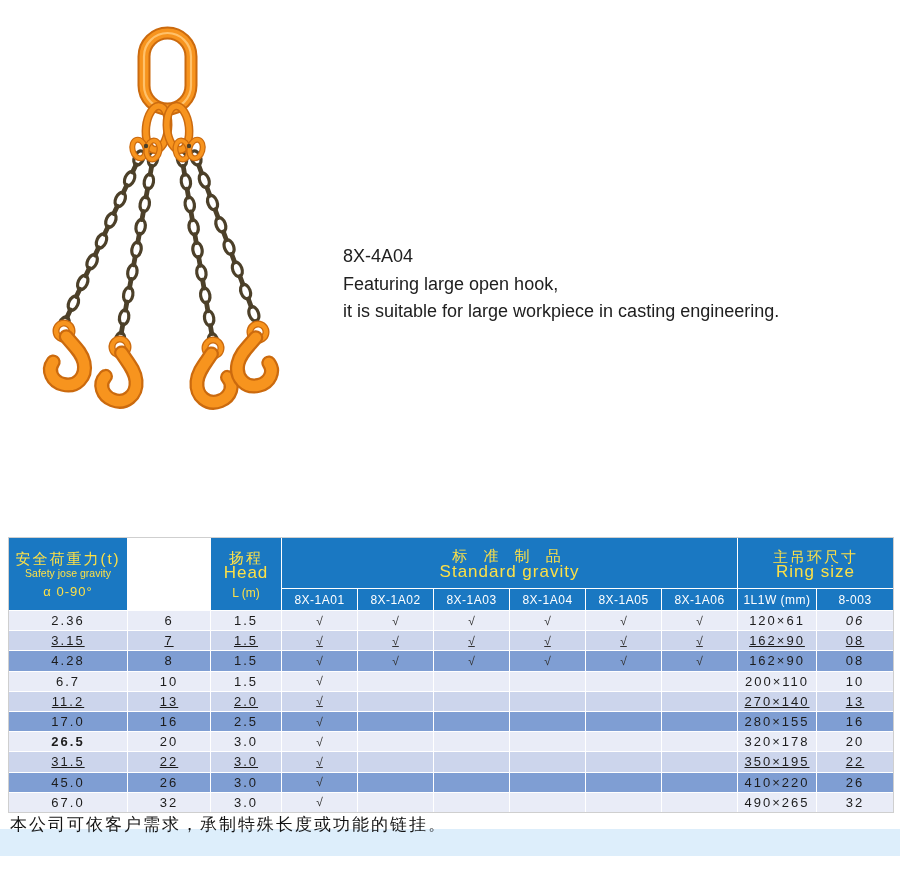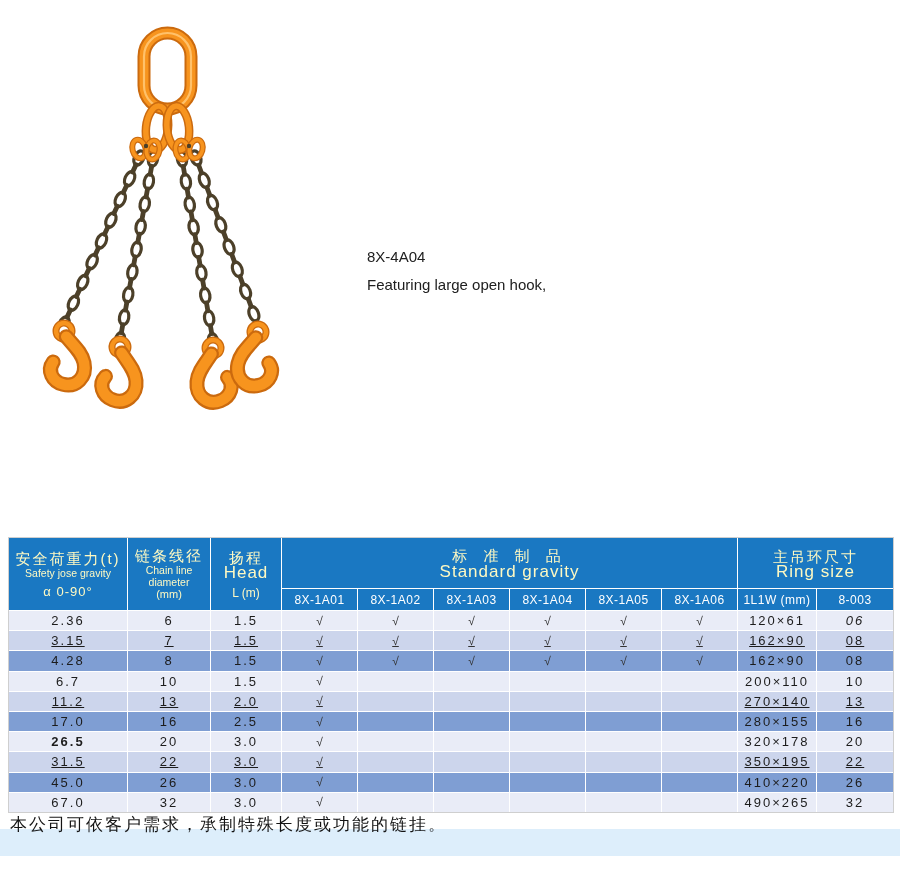--- a/index.html
+++ b/index.html
@@ -19,30 +19,30 @@
     position:relative;width:900px;height:896px;background:#ffffff;overflow:hidden;
     font-family:"Liberation Sans", sans-serif;color:var(--ink);
   }
   
   .sling{position:absolute;left:0;top:0;width:360px;height:430px;}
   .stroke-outer{fill:none;stroke:var(--orange-dark);stroke-linecap:round;stroke-linejoin:round;}
   .stroke-inner{fill:none;stroke:var(--orange);stroke-linecap:round;stroke-linejoin:round;}
   .stroke-shine{fill:none;stroke:var(--orange-shine);stroke-linecap:round;}
   .eye-fill{fill:#ffffff;}
   
-  .product-text{position:absolute;left:367px;top:243px;font-size:15px;line-height:27.5px;color:#202020;}
+  .product-text{position:absolute;left:343px;top:243px;font-size:18px;line-height:27.5px;color:#202020;}
   
   .spec-table{
     position:absolute;left:8px;top:537px;
     display:grid;
     grid-template-columns:118px 82px 70px repeat(6,75px) 78px 76px;
     grid-template-rows:50px 21px repeat(10,19.2px);
     gap:1px;background:#fff;border:1px solid #cfcfcf;
   }
-  .hc{background:var(--hdr);color:#fef9c3;display:flex;flex-direction:column;align-items:center;justify-content:center;overflow:hidden;white-space:nowrap;}
+  .hc{background:var(--hdr);color:#fde047;display:flex;flex-direction:column;align-items:center;justify-content:center;overflow:hidden;white-space:nowrap;}
   .hc .zh{font-size:15px;letter-spacing:2px;line-height:17px;}
   .hc .zh-wide{font-size:15px;letter-spacing:6px;line-height:18px;}
   .hc .en{font-size:10.5px;line-height:12px;letter-spacing:0;}
   .hc .en2{font-size:17px;line-height:14px;letter-spacing:1px;}
   .hc .sub{font-size:13px;margin-top:5px;letter-spacing:1px;}
   .hc .unit{font-size:11px;line-height:13px;}
   .hc .unit-gap{font-size:12px;margin-top:6px;}
   .hcode{background:var(--hdr);color:#ffffff;display:flex;align-items:center;justify-content:center;font-size:12px;letter-spacing:0.5px;}
   .bc{display:flex;align-items:center;justify-content:center;font-size:13px;letter-spacing:2px;color:var(--ink);overflow:hidden;white-space:nowrap;}
   .bc.check{font-size:12px;letter-spacing:0;color:#333;}
@@ -187,33 +187,28 @@
       <circle class="stroke-outer" r="8" stroke-width="7"></circle>
       <circle class="stroke-inner" r="8" stroke-width="4.5"></circle>
       <path class="stroke-outer" stroke-width="15" d="M 1 6 C 7 17 13 25 13 35 C 13 50 0 58 -12 52 C -22 47 -25 35 -17 28"></path>
       <path class="stroke-inner" stroke-width="10.5" d="M 1 6 C 7 17 13 25 13 35 C 13 50 0 58 -12 52 C -22 47 -25 35 -17 28"></path>
     </g>
   </svg>
 
   <div class="product-text">
     <div>8X-4A04</div>
     <div>Featuring large open hook,</div>
+    <div>it is suitable for large workpiece in casting engineering.</div>
   </div>
 
   <div class="spec-table" id="spec-grid">
     <div class="hc" style="grid-area:1/1/3/2">
       <div class="zh">安全荷重力(t)</div>
       <div class="en">Safety jose gravity</div>
       <div class="sub">α 0-90°</div>
-    </div>
-    <div class="hc" style="grid-area:1/2/3/3">
-      <div class="zh">链条线径</div>
-      <div class="en">Chain line</div>
-      <div class="en">diameter</div>
-      <div class="unit">(mm)</div>
     </div>
     <div class="hc" style="grid-area:1/3/3/4">
       <div class="zh">扬程</div>
       <div class="en2">Head</div>
       <div class="unit-gap">L (m)</div>
     </div>
     <div class="hc" style="grid-area:1/4/2/10">
       <div class="zh-wide">标 准 制 品</div>
       <div class="en2">Standard gravity</div>
     </div>

